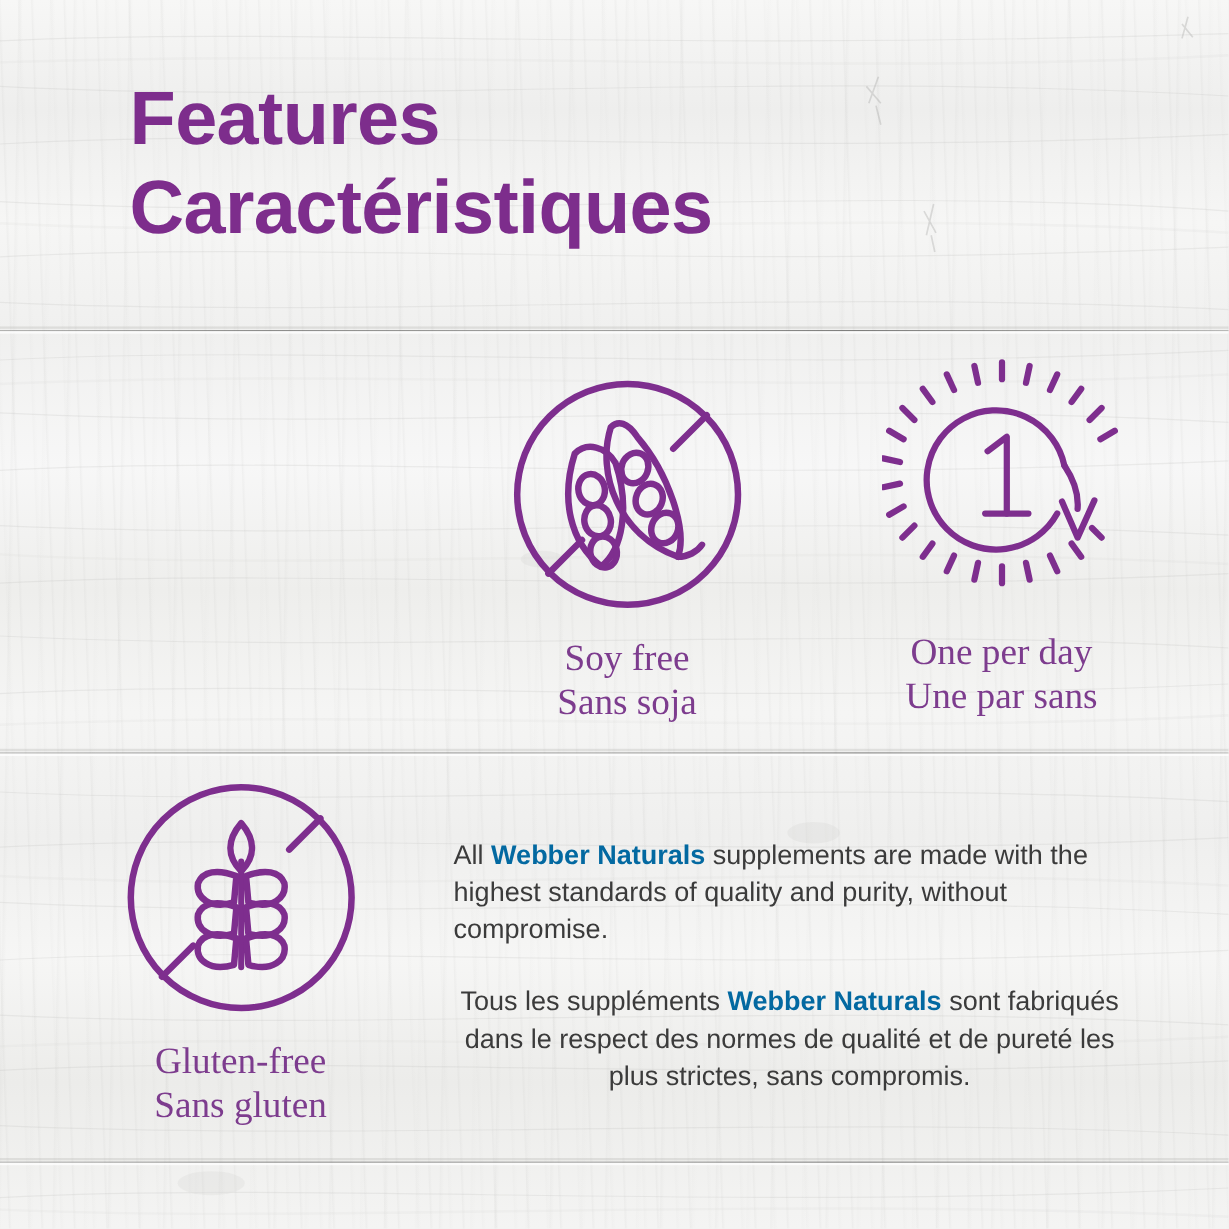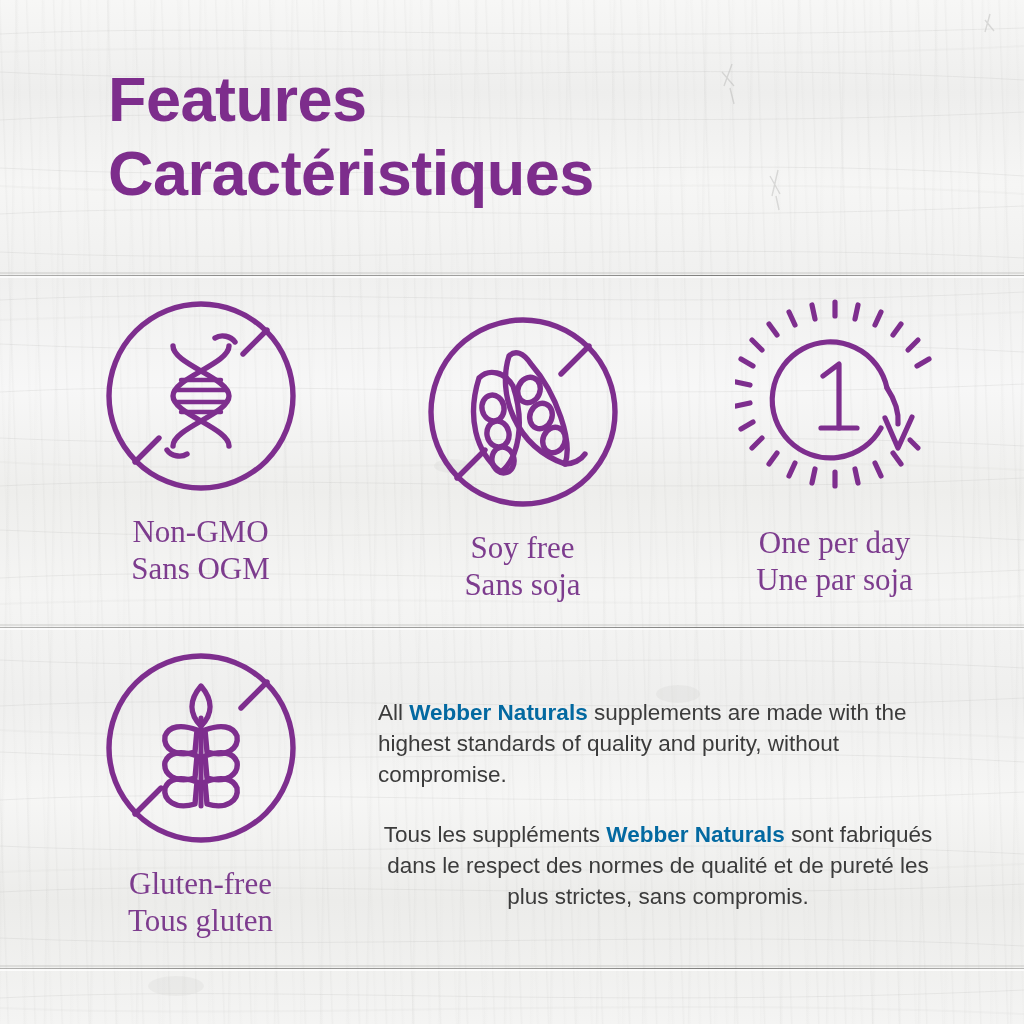--- a/index.html
+++ b/index.html
@@ -269,45 +269,20 @@
       <div class="seam-light"></div>
   </div>
 
   <div id="content">
 
     <div id="title-block">
       <span class="title-line" id="title-en">Features</span>
       <span class="title-line" id="title-fr">Caractéristiques</span>
     </div>
 
-    <div class="feature-cell" id="cell-nongmo">
-      <svg class="feature-icon" width="200" height="200" viewBox="0 0 200 200" xmlns="http://www.w3.org/2000/svg">
-        <g fill="none" stroke="#7E2E8E" stroke-width="5.4" stroke-linecap="round" stroke-linejoin="round">
-          <circle cx="100" cy="100" r="92"></circle>
-
-          <line x1="34" y1="166" x2="58" y2="142"></line>
-          <line x1="142" y1="58" x2="166" y2="34"></line>
-
-          <path d="M72,150 C72,132 128,118 128,100 C128,82 72,68 72,50"></path>
-          <path d="M128,150 C128,132 72,118 72,100 C72,82 128,68 128,50"></path>
-
-          <path d="M66,154 C70,160 80,162 86,158"></path>
-          <path d="M134,46 C130,40 120,38 114,42"></path>
-
-          <path d="M80,84 L120,84" stroke-width="4.4"></path>
-          <path d="M76,94 L124,94" stroke-width="4.4"></path>
-          <path d="M76,106 L124,106" stroke-width="4.4"></path>
-          <path d="M80,116 L120,116" stroke-width="4.4"></path>
-        </g>
-      </svg>
-      <div class="feature-label">
-        <span class="label-line">Non-GMO</span>
-        <span class="label-line">Sans OGM</span>
-      </div>
-    </div>
 
     <div class="feature-cell" id="cell-soyfree">
       <svg class="feature-icon" width="200" height="200" viewBox="0 0 200 200" xmlns="http://www.w3.org/2000/svg">
         <g fill="none" stroke="#7E2E8E" stroke-width="5.4" stroke-linecap="round" stroke-linejoin="round">
           <circle cx="100" cy="100" r="92"></circle>
           <line x1="34" y1="166" x2="62" y2="138"></line>
           <line x1="138" y1="62" x2="166" y2="34"></line>
 
           <path d="M56,66 C44,104 52,140 78,160 C96,146 102,110 90,74 C82,60 66,56 56,66 Z"></path>
           <ellipse cx="70" cy="96" rx="11" ry="13" transform="rotate(-12 70 96)"></ellipse>
@@ -362,21 +337,21 @@
             <line x1="100" y1="190" x2="100" y2="176"></line>
             <line x1="123" y1="187" x2="120" y2="173"></line>
             <line x1="146" y1="180" x2="140" y2="167"></line>
             <line x1="166" y1="168" x2="158" y2="157"></line>
             <line x1="183" y1="152" x2="175" y2="144"></line>
           </g>
         </g>
       </svg>
       <div class="feature-label">
         <span class="label-line">One per day</span>
-        <span class="label-line">Une par soja</span>
+        <span class="label-line">Une par sans</span>
       </div>
     </div>
 
     <div class="feature-cell" id="cell-glutenfree">
       <svg class="feature-icon" width="200" height="200" viewBox="0 0 200 200" xmlns="http://www.w3.org/2000/svg">
         <g fill="none" stroke="#7E2E8E" stroke-width="5.4" stroke-linecap="round" stroke-linejoin="round">
           <circle cx="100" cy="100" r="92"></circle>
           <line x1="34" y1="166" x2="60" y2="140"></line>
           <line x1="140" y1="60" x2="166" y2="34"></line>
 
@@ -388,21 +363,21 @@
           <path d="M96,108 C80,102 68,104 64,114 C62,126 74,136 94,130 Z"></path>
           <path d="M96,134 C80,128 68,130 64,140 C62,152 74,162 94,156 Z"></path>
 
           <path d="M104,82  C120,76 132,78 136,88  C138,100 126,110 106,104 Z"></path>
           <path d="M104,108 C120,102 132,104 136,114 C138,126 126,136 106,130 Z"></path>
           <path d="M104,134 C120,128 132,130 136,140 C138,152 126,162 106,156 Z"></path>
         </g>
       </svg>
       <div class="feature-label">
         <span class="label-line">Gluten-free</span>
-        <span class="label-line">Tous gluten</span>
+        <span class="label-line">Sans gluten</span>
       </div>
     </div>
 
     <div id="copy-block">
       <p class="copy-para" id="copy-en">
         <span>All </span><span class="brand">Webber Naturals</span><span> supplements are made with the highest standards of quality and purity, without compromise.</span>
       </p>
       <p class="copy-para" id="copy-fr">
         <span>Tous les suppléments </span><span class="brand">Webber Naturals</span><span> sont fabriqués dans le respect des normes de qualité et de pureté les plus strictes, sans compromis.</span>
       </p>

